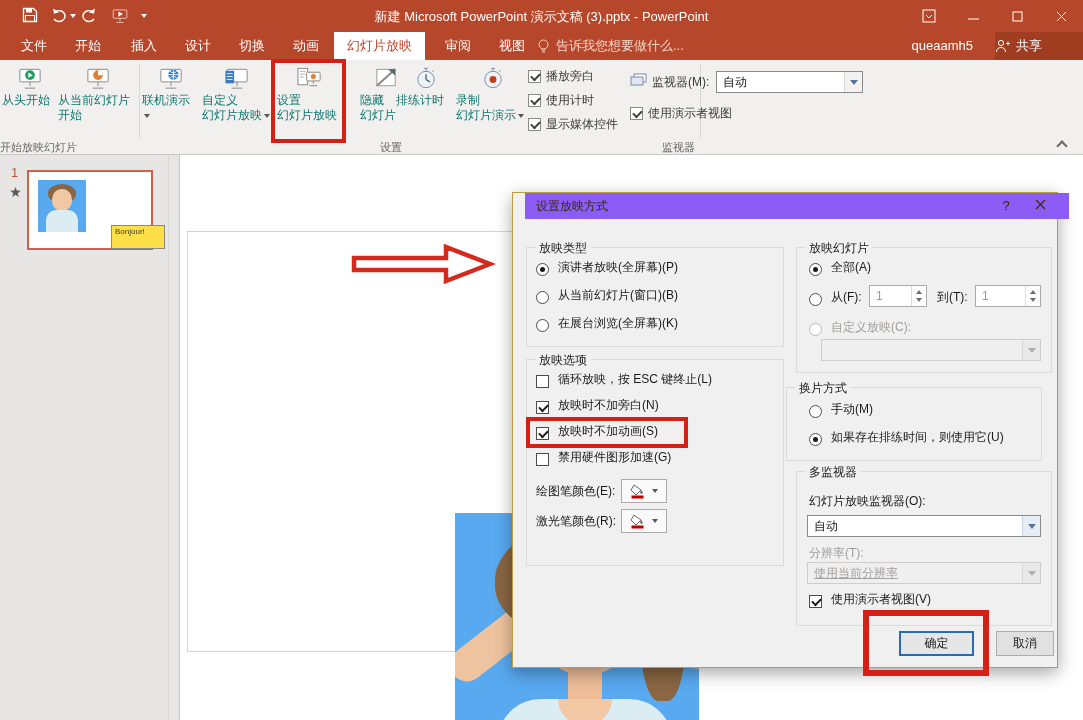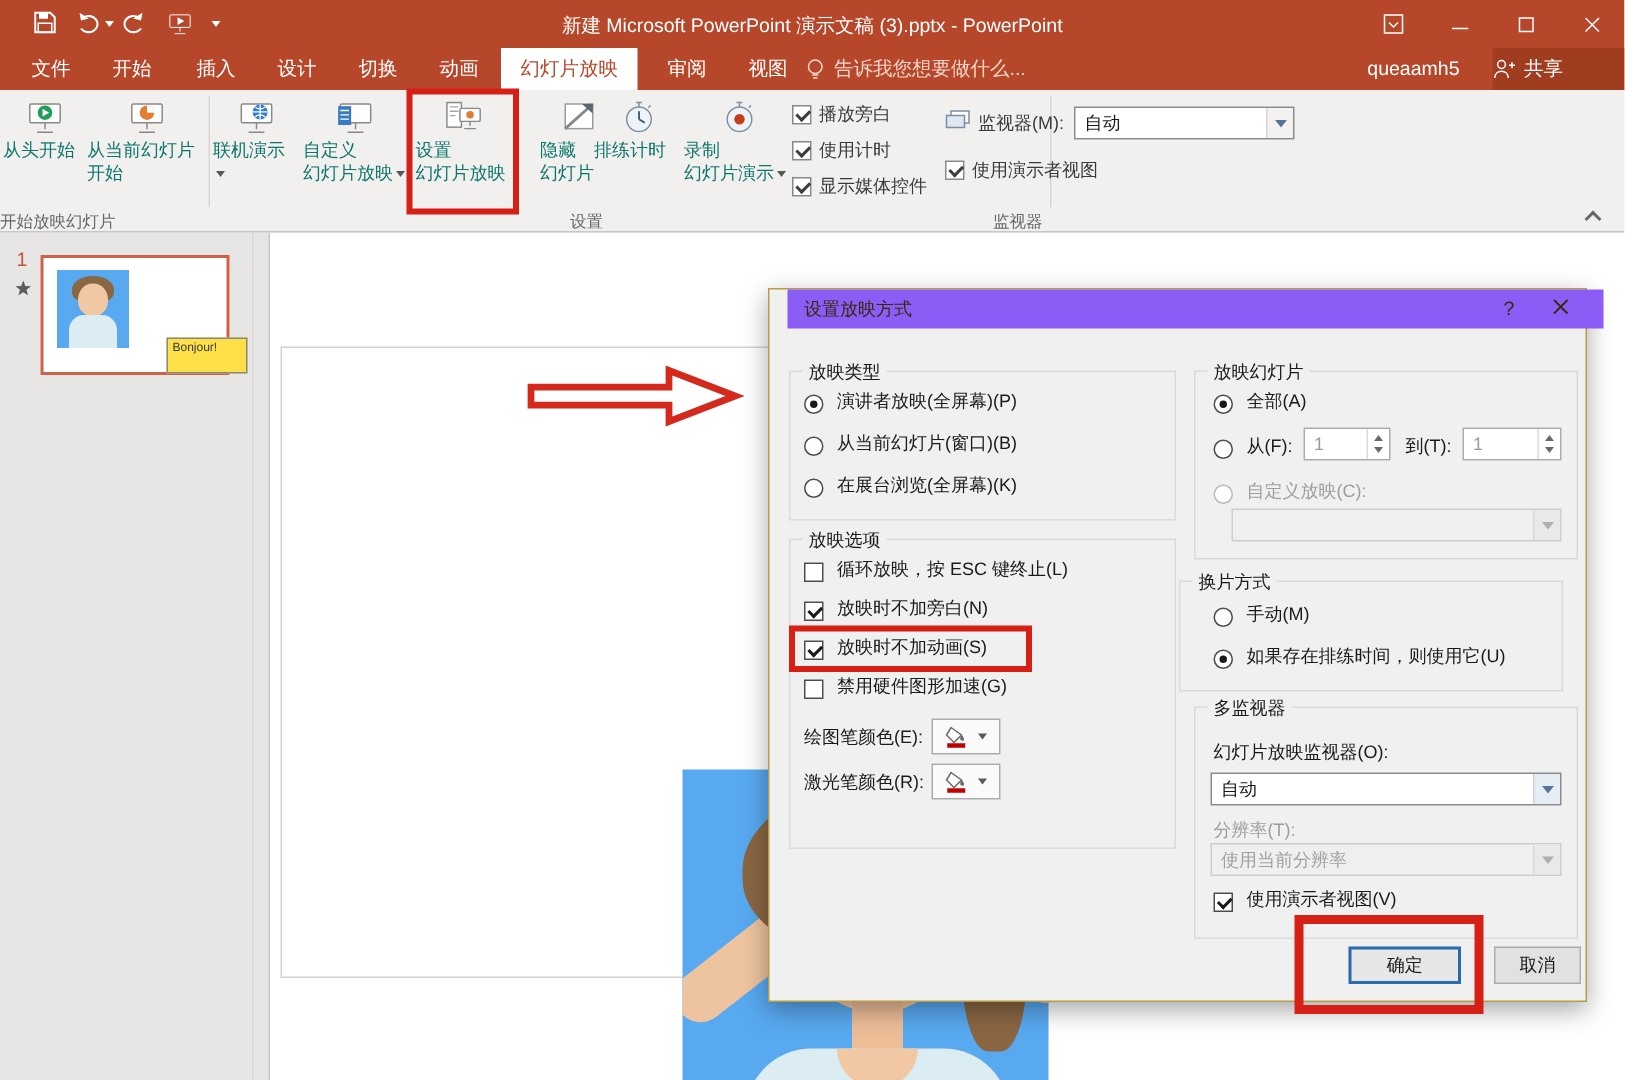--- a/index.html
+++ b/index.html
@@ -77,21 +77,21 @@
   .dcb.checked::after { content:""; position:absolute; left:2px; top:2px; width:7px; height:4px; border-left:2px solid #1a1a1a; border-bottom:2px solid #1a1a1a; transform:rotate(-45deg); }
   .dis-text { color:#a09e9c; }
   .spin { position:absolute; width:58px; height:22px; background:#fff; border:1px solid #ababab; }
   .spin .val { position:absolute; left:6px; top:3px; color:#9c9a98; }
   .spin .arrows { position:absolute; right:0; top:0; bottom:0; width:15px; border-left:1px solid #dcdcdc; }
   .tri-up { position:absolute; left:4px; top:4px; width:0; height:0; border-left:3px solid transparent; border-right:3px solid transparent; border-bottom:4px solid #6a6a6a; }
   .tri-dn { position:absolute; left:4px; bottom:4px; width:0; height:0; border-left:3px solid transparent; border-right:3px solid transparent; border-top:4px solid #6a6a6a; }
   .combo { position:absolute; height:22px; background:#fff; border:1px solid #8a8a8a; line-height:20px; padding-left:6px; color:#1a1a1a; font-size:12px; }
   .combo .arrowbox { position:absolute; right:0; top:0; bottom:0; width:18px; background:#e7edf5; border-left:1px solid #c9d3e0; }
   .combo .arrowbox::after { content:""; position:absolute; left:5px; top:8px; width:0; height:0; border-left:4px solid transparent; border-right:4px solid transparent; border-top:5px solid #56749a; }
-  .combo.dis { background:#efefef; border-color:#cfcdcb; color:#a3a1a0; }
+  .combo.dis { background:#efefef; border-color:#cfcdcb; color:#a3a1a0;text-decoration:underline; }
   .combo.dis .arrowbox { background:#e9e9e9; border-left-color:#d8d8d8; }
   .combo.dis .arrowbox::after { border-top-color:#aeaeae; }
   .penbtn { position:absolute; width:46px; height:24px; border:1px solid #ababab; background:#fafafa; display:flex; align-items:center; justify-content:center; gap:4px; }
   .btn { position:absolute; height:25px; background:#e1e1e1; border:1px solid #adadad; display:flex; align-items:center; justify-content:center; font-size:12px; color:#1a1a1a; }
   .btn.focus { border:2px solid #2a6bb0; background:#e6e6e6; }
 
   
   .annobox { position:absolute; border:4px solid #d61f15; background:transparent; pointer-events:none; z-index:60; }
   #anno-ok { border-width:6px; }
 </style>

